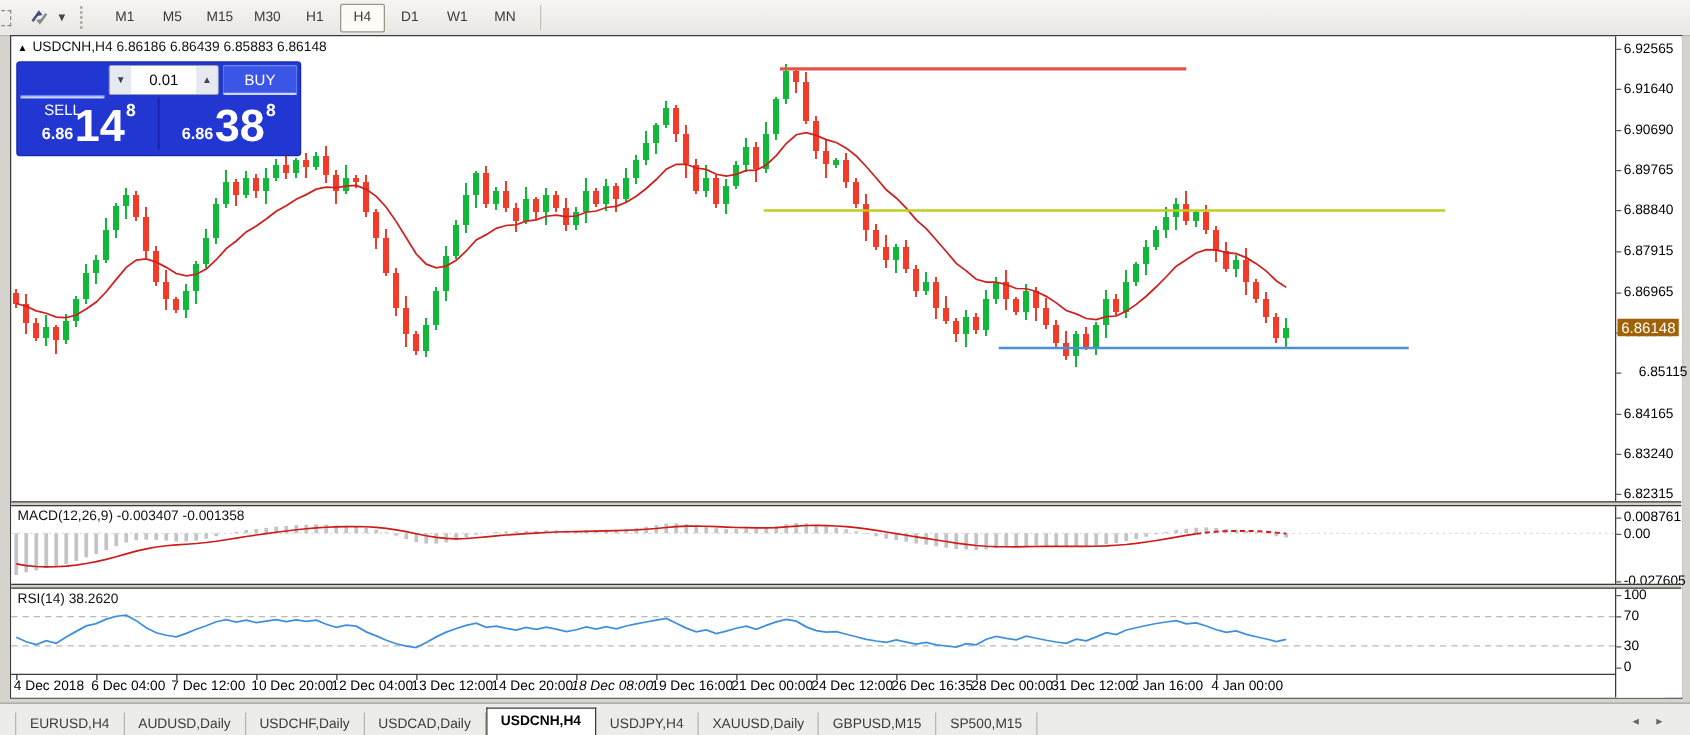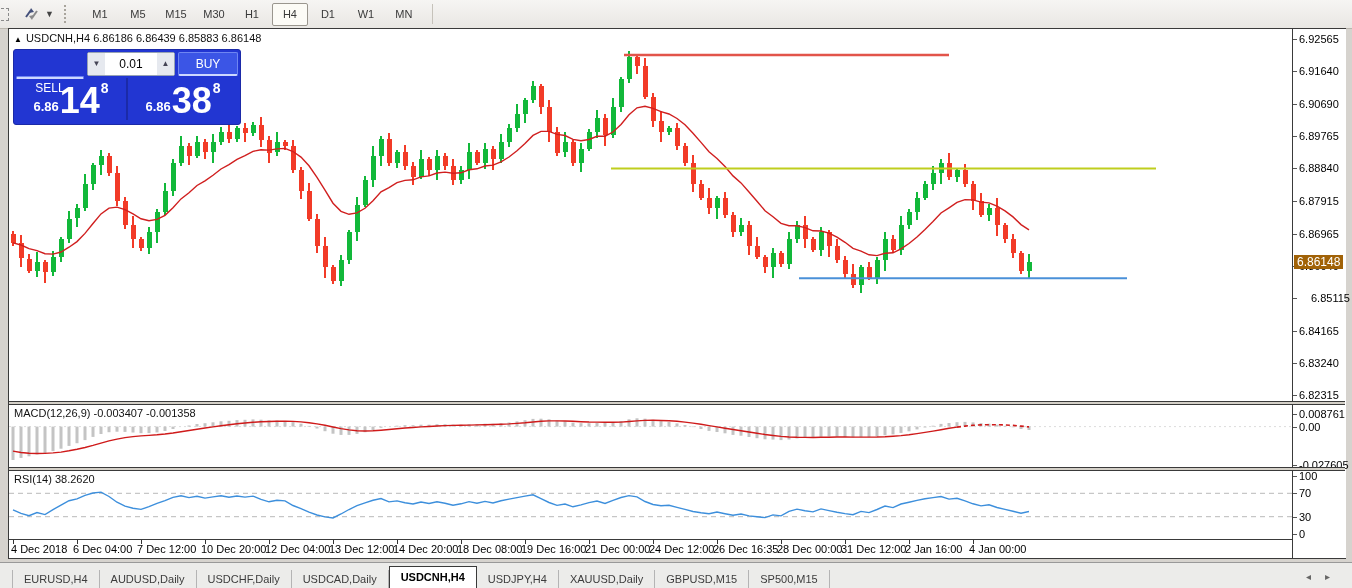--- a/index.html
+++ b/index.html
@@ -550,21 +550,21 @@
         <div class="tlabel" style="left: 128px;">7 Dec 12:00</div>
         <div class="ttick" style="left: 196px;"></div>
         <div class="tlabel" style="left: 192px;">10 Dec 20:00</div>
         <div class="ttick" style="left: 260px;"></div>
         <div class="tlabel" style="left: 256px;">12 Dec 04:00</div>
         <div class="ttick" style="left: 324px;"></div>
         <div class="tlabel" style="left: 320px;">13 Dec 12:00</div>
         <div class="ttick" style="left: 388px;"></div>
         <div class="tlabel" style="left: 384px;">14 Dec 20:00</div>
         <div class="ttick" style="left: 452px;"></div>
-        <div class="tlabel" style="left: 448px;">18 Dec 08:00</div>
+        <div class="tlabel" style="left: 448px; font-style: italic;">18 Dec 08:00</div>
         <div class="ttick" style="left: 516px;"></div>
         <div class="tlabel" style="left: 512px; text-align: center;">19 Dec 16:00</div>
         <div class="ttick" style="left: 580px;"></div>
         <div class="tlabel" style="left: 576px;">21 Dec 00:00</div>
         <div class="ttick" style="left: 644px;"></div>
         <div class="tlabel" style="left: 640px;">24 Dec 12:00</div>
         <div class="ttick" style="left: 708px;"></div>
         <div class="tlabel" style="left: 704px;">26 Dec 16:35</div>
         <div class="ttick" style="left: 772px;"></div>
         <div class="tlabel" style="left: 768px;">28 Dec 00:00</div>

